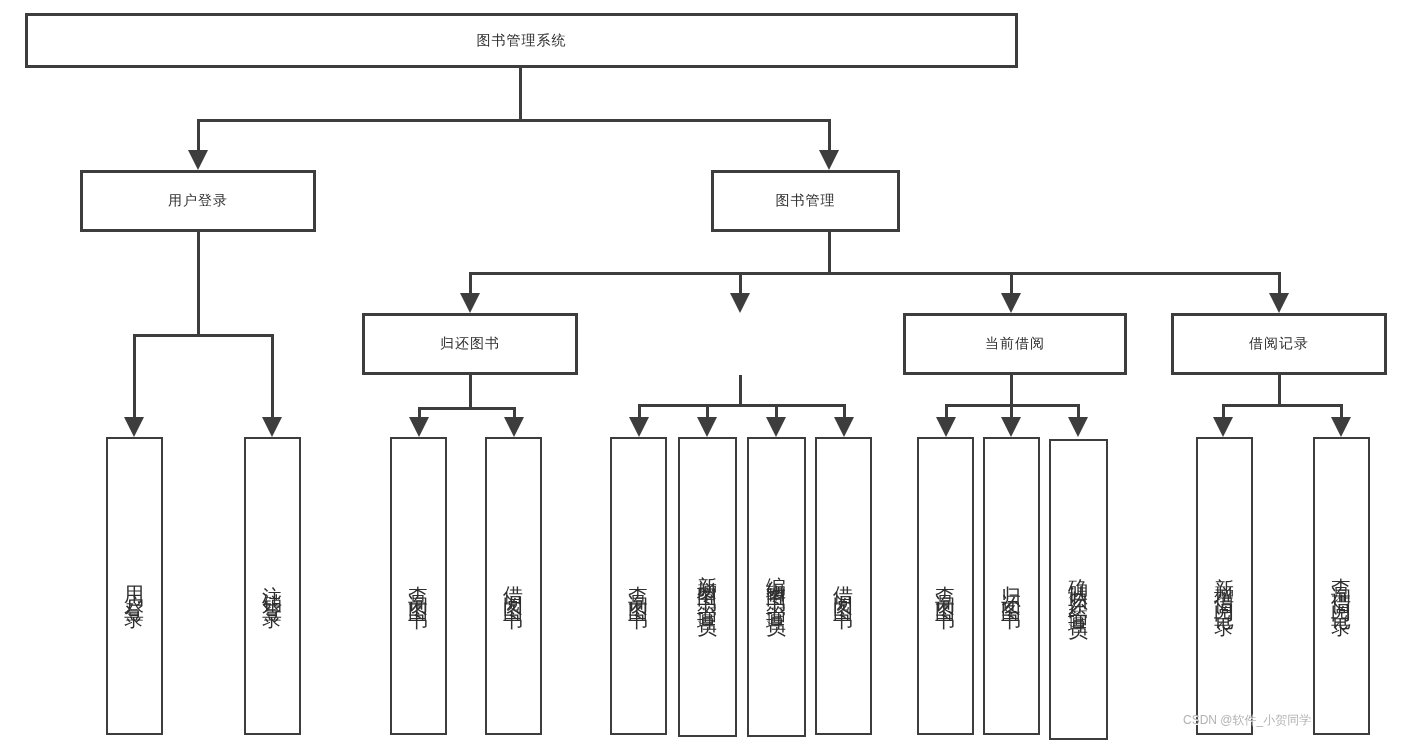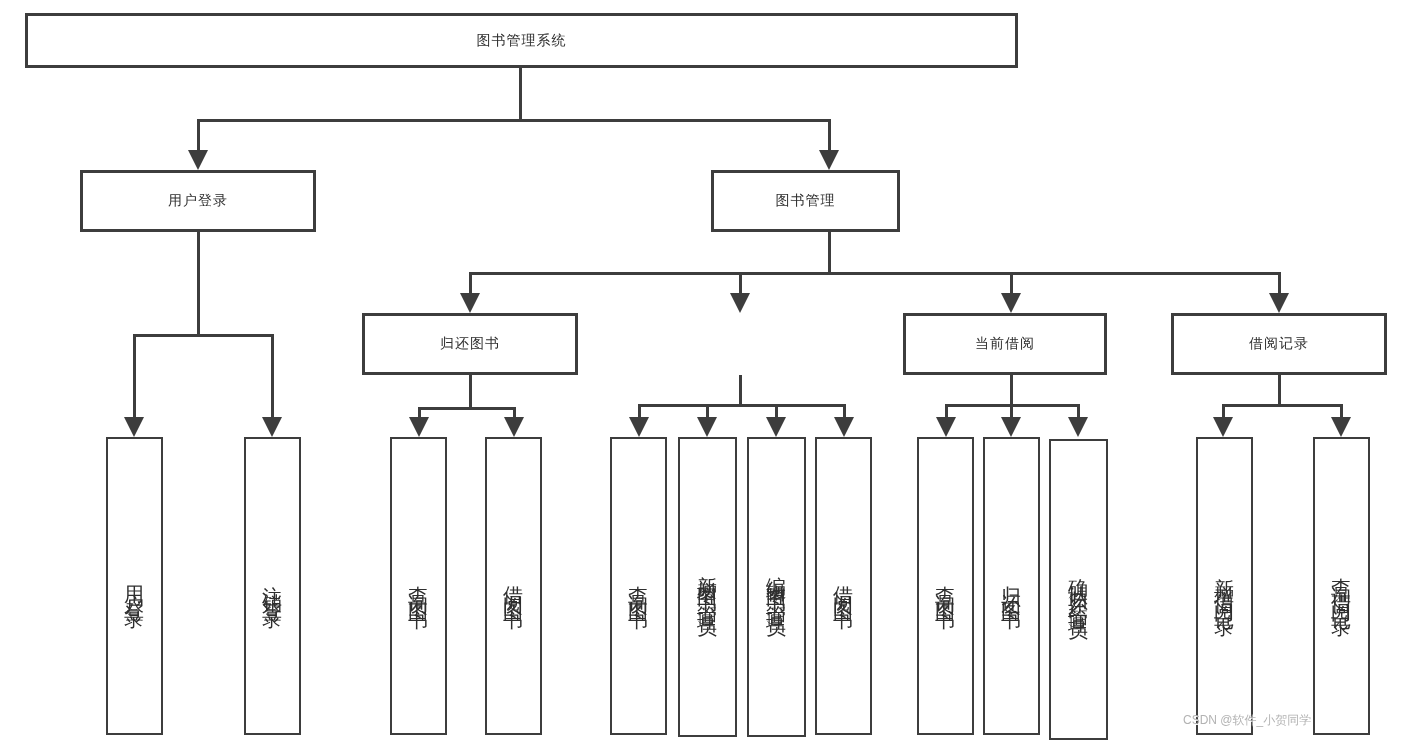--- a/index.html
+++ b/index.html
@@ -110,21 +110,21 @@
   <div class="box hl" style="left:80px;top:170px;width:236px;height:62px">
     <span>用户登录</span>
   </div>
   <div class="box hl" style="left:711px;top:170px;width:189px;height:62px">
     <span>图书管理</span>
   </div>
 
   <div class="box hl" style="left:362px;top:313px;width:216px;height:62px">
     <span>归还图书</span>
   </div>
-  <div class="box hl" style="left:903px;top:313px;width:204px;height:62px">
+  <div class="box hl" style="left:903px;top:313px;width:224px;height:62px">
     <span>当前借阅</span>
   </div>
   <div class="box hl" style="left:1171px;top:313px;width:216px;height:62px">
     <span>借阅记录</span>
   </div>
 
   <div class="box leaf" style="left:106px;top:437px;width:57px;height:298px">
     <span>用户登录</span>
   </div>
   <div class="box leaf" style="left:244px;top:437px;width:57px;height:298px">

